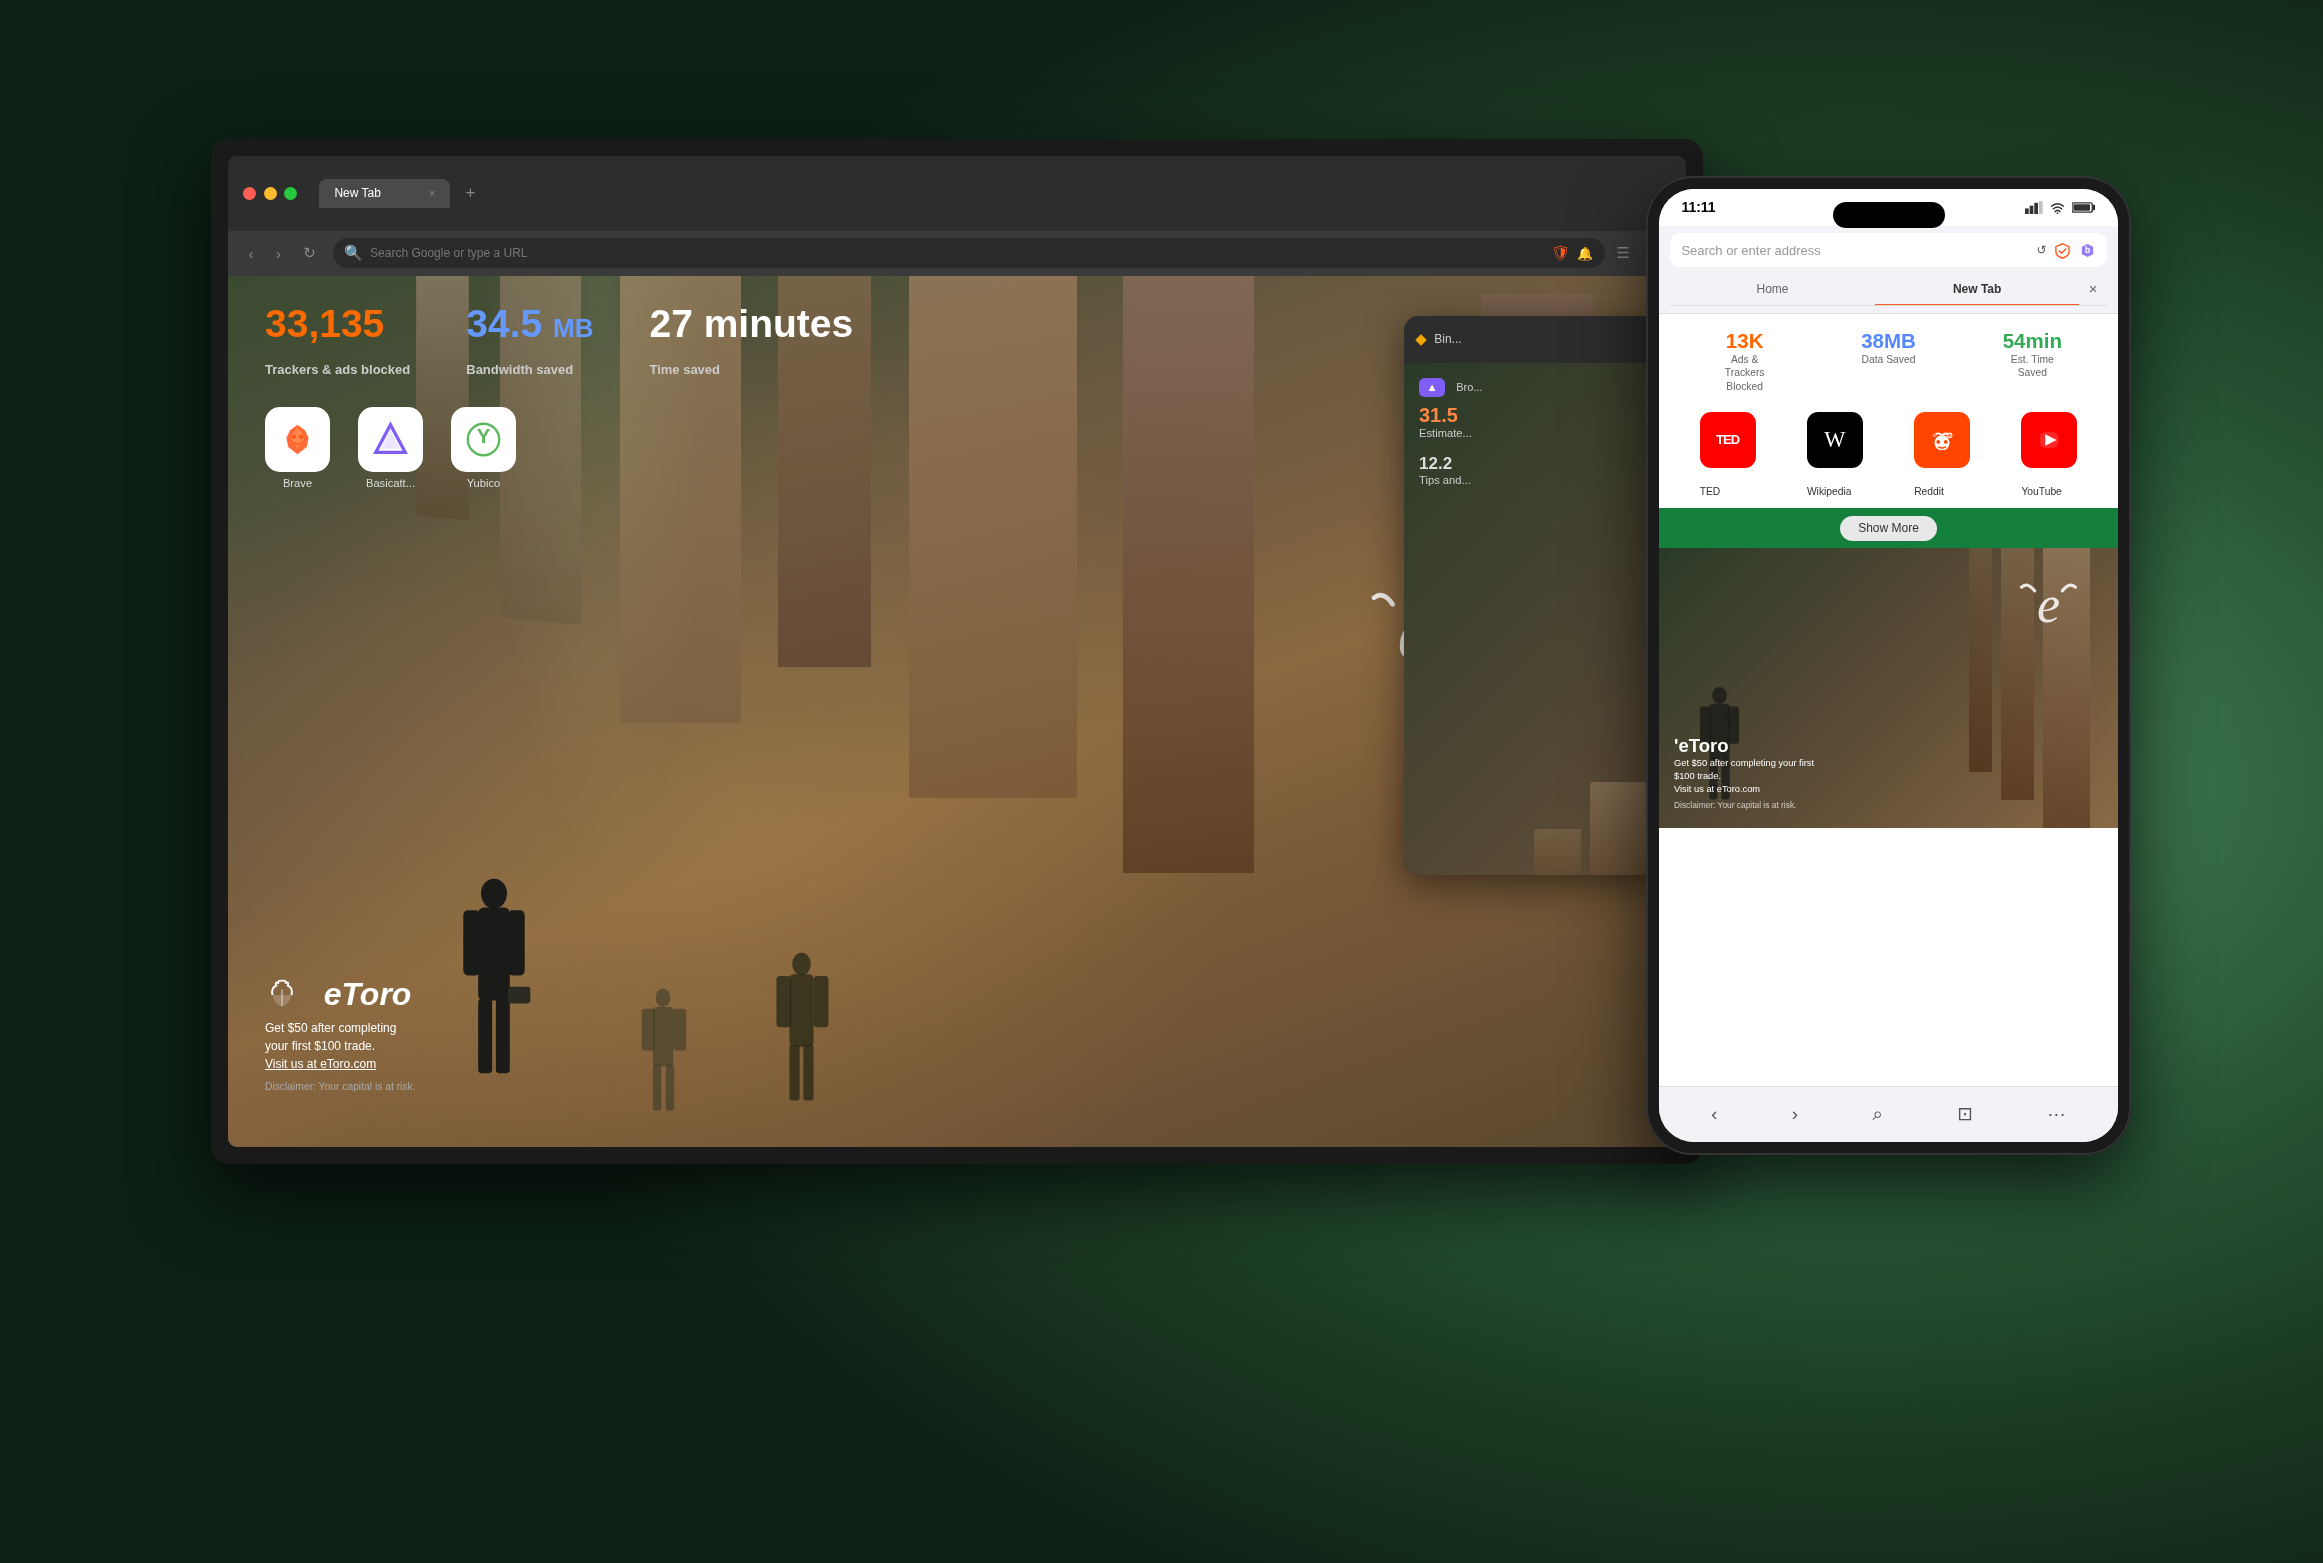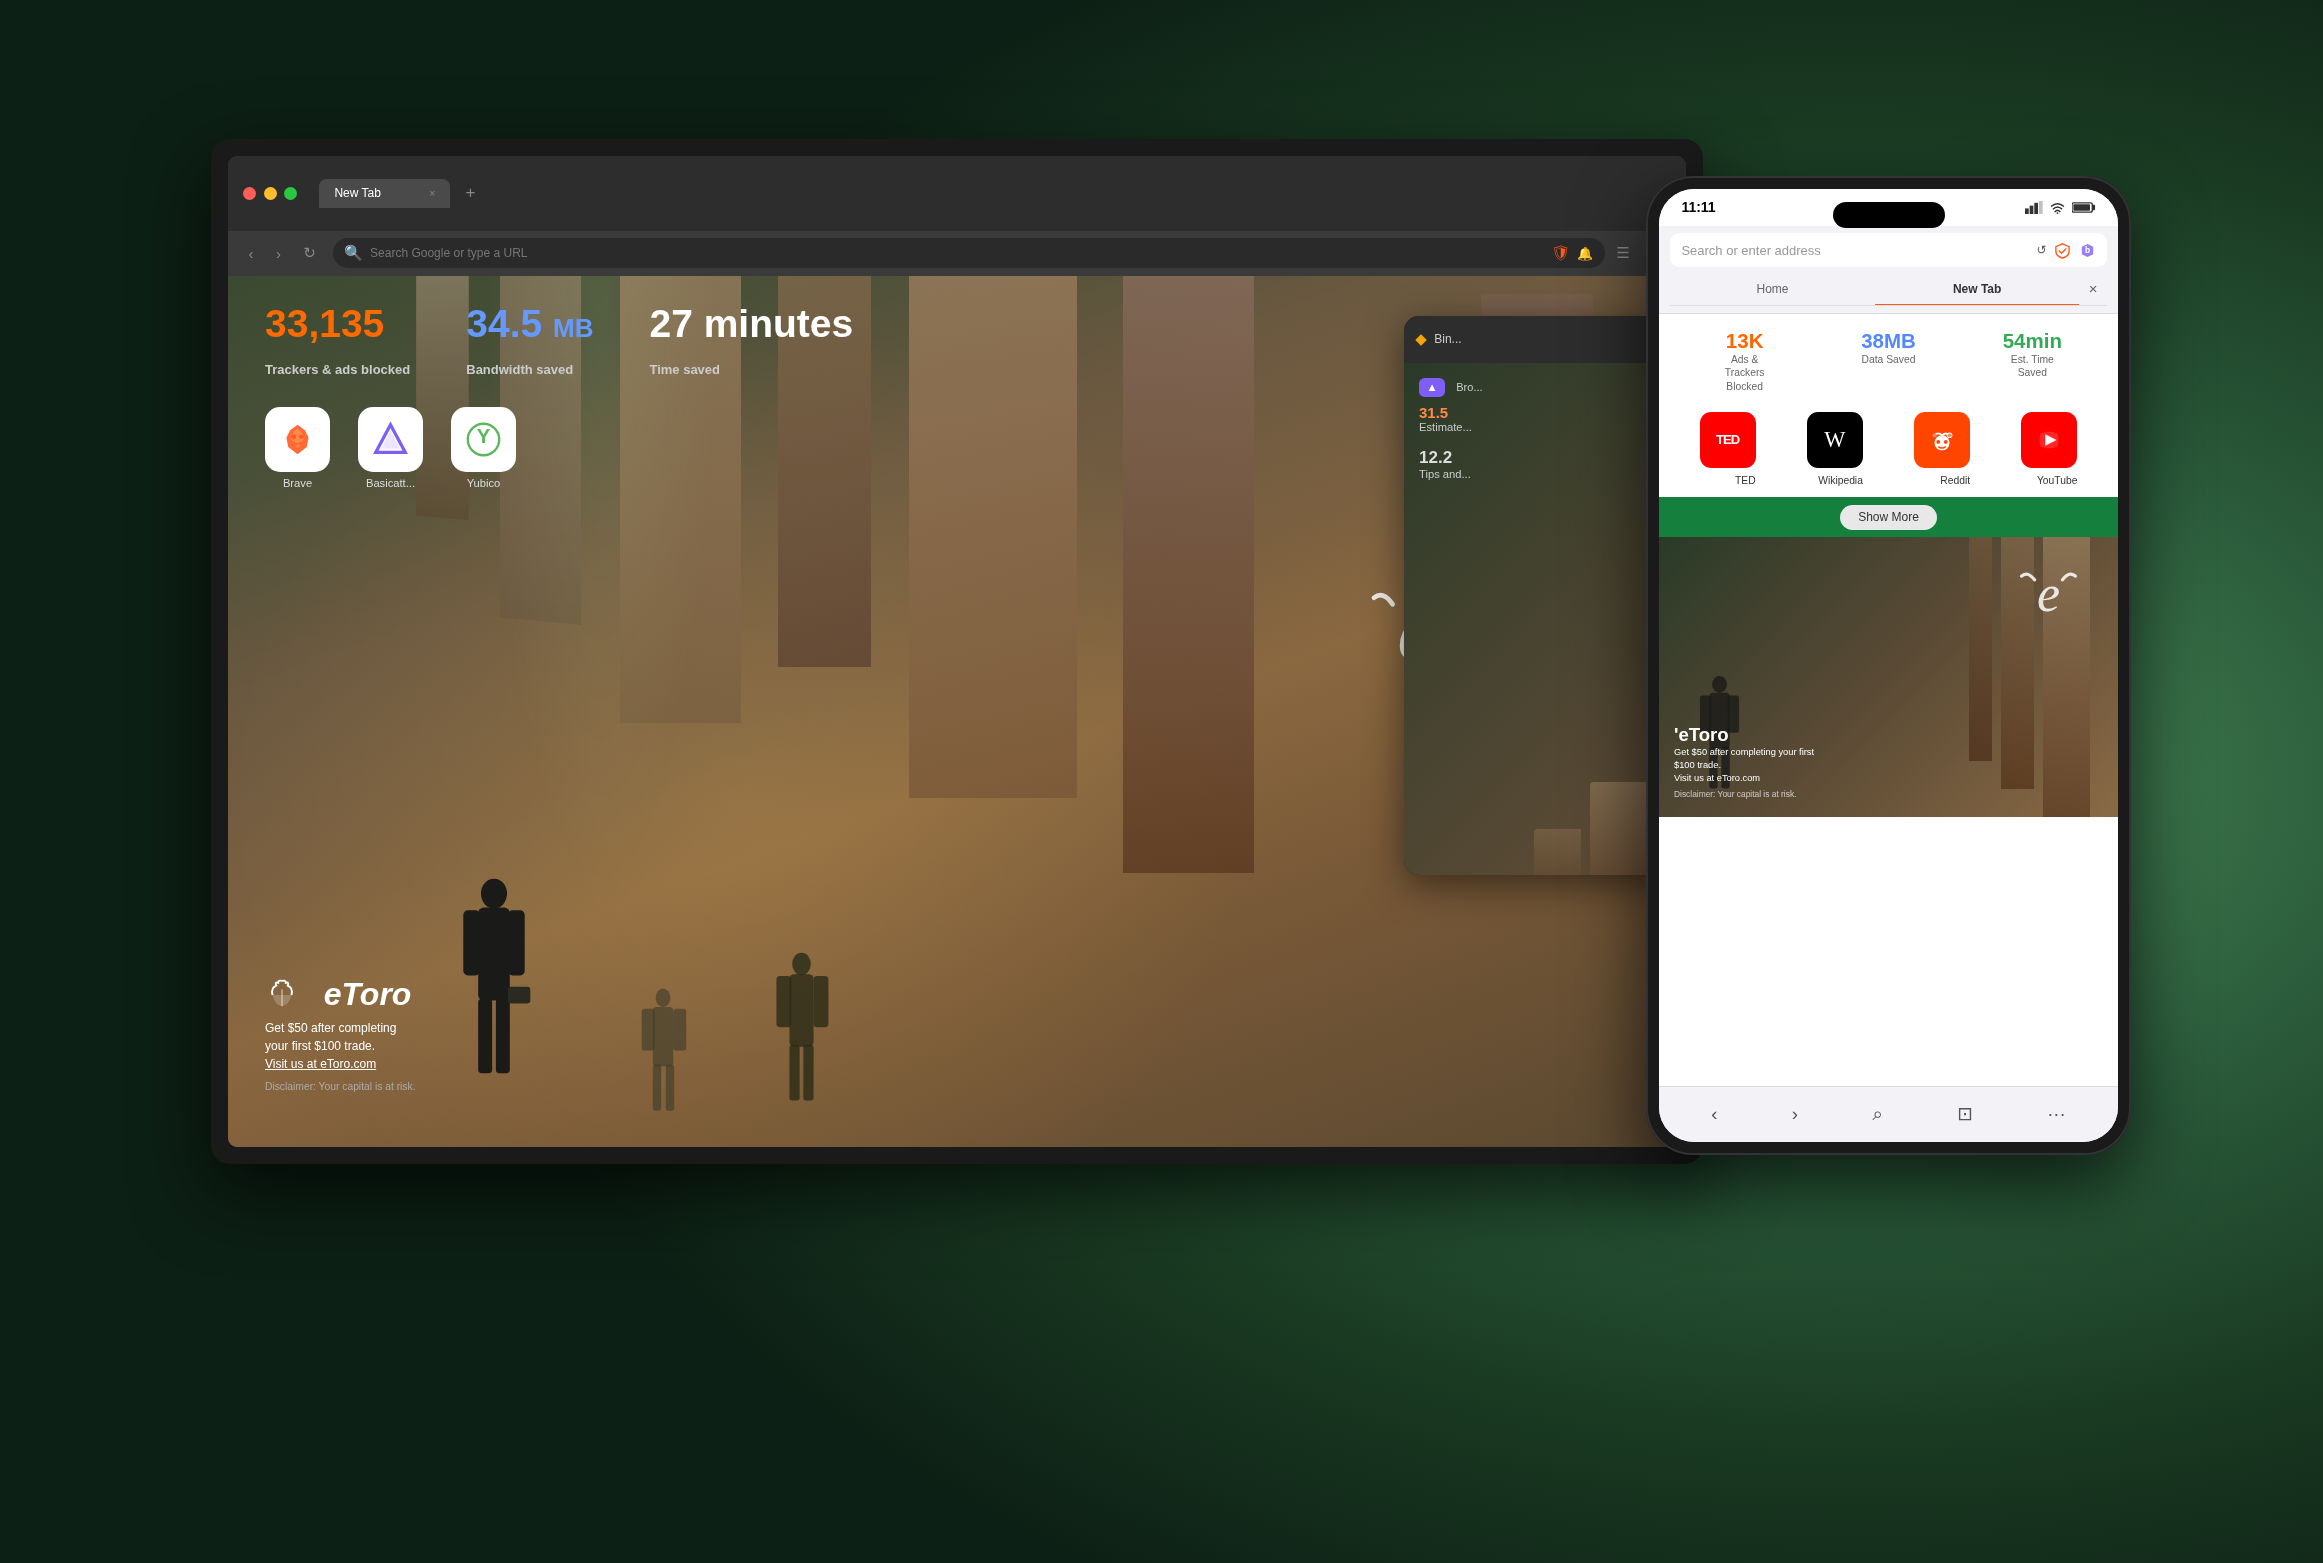--- a/index.html
+++ b/index.html
@@ -393,22 +393,22 @@
     .phone-app-icons {
       display: flex;
       justify-content: space-around;
       padding: 11.2px 15px;
       background: white;
     }
 
     .phone-app-item {
       display: flex;
       flex-direction: column;
-      align-items: flex-end;
-      gap: 7px;
+      align-items: flex-start;
+      gap: 18px;
     }
 
     .phone-app-box {
       width: 56px;
       height: 56px;
       border-radius: 11.2px;
       display: flex;
       align-items: center;
       justify-content: center;
       font-size: 20.5px;
@@ -527,21 +527,21 @@
       padding: 15px;
       position: relative;
     }
 
     .tablet-stats {
       color: white;
       font-size: 13px;
     }
 
     .tablet-stat-value {
-      font-size: 15px;
+      font-size: 20px;
       font-weight: 700;
       color: #ff8844;
     }
 
     .tablet-tips {
       margin-top: 15px;
       color: #ccc;
       font-size: 11.2px;
     }
 

